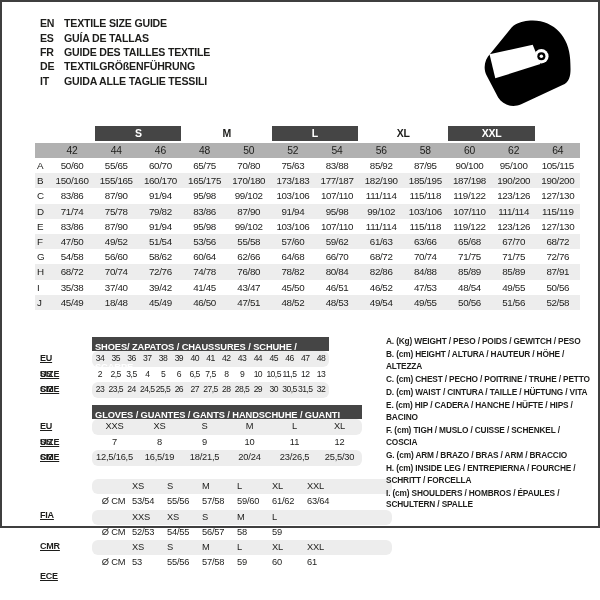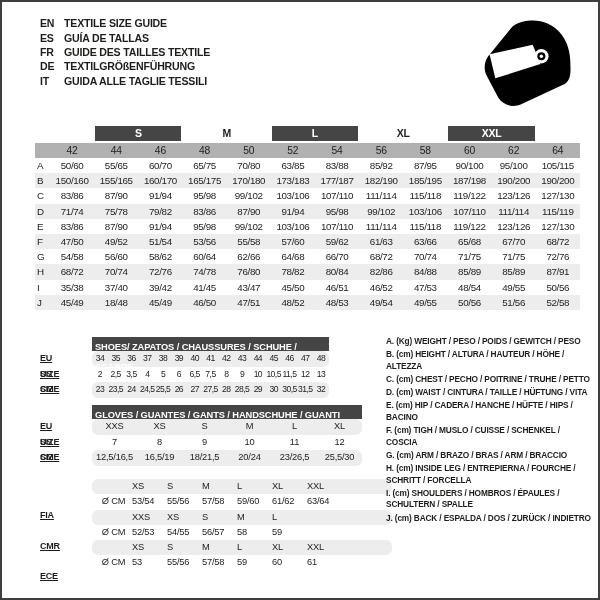--- a/index.html
+++ b/index.html
@@ -1,19 +1,19 @@
 <!DOCTYPE html>
 <html><head>
 <meta charset="utf-8">
 <style>
   html,body{margin:0;padding:0;background:#fff;}
   body{width:600px;height:600px;overflow:hidden;
        font-family:"Liberation Sans","DejaVu Sans",sans-serif;color:#1d1d1b;
        -webkit-font-smoothing:antialiased;letter-spacing:-0.2px;}
-  .page{position:absolute;top:0;left:0;width:600px;height:600px;
+  .page{position:absolute;top:0;left:0;width:600px;height:528px;
         border:2px solid #3f3f3f;box-sizing:border-box;background:#fff;}
 
   
   .langs{position:absolute;top:14px;left:38px;}
   .lang-line{display:flex;height:14.4px;align-items:center;
              font-weight:bold;font-size:10.6px;}
   .lang-code{width:24px;flex:none;}
 
   .helmet-wrap{position:absolute;left:476px;top:13px;width:96px;height:96px;}
 
@@ -136,21 +136,21 @@
         <div class="mt-cell">62</div>
         <div class="mt-cell">64</div>
       </div>
       <div class="mt-row">
         <div class="mt-letter">A</div>
         <div class="mt-cell">50/60</div>
         <div class="mt-cell">55/65</div>
         <div class="mt-cell">60/70</div>
         <div class="mt-cell">65/75</div>
         <div class="mt-cell">70/80</div>
-        <div class="mt-cell">63/85</div>
+        <div class="mt-cell">75/63</div>
         <div class="mt-cell">83/88</div>
         <div class="mt-cell">85/92</div>
         <div class="mt-cell">87/95</div>
         <div class="mt-cell">90/100</div>
         <div class="mt-cell">95/100</div>
         <div class="mt-cell">105/115</div>
       </div>
       <div class="mt-row shaded">
         <div class="mt-letter">B</div>
         <div class="mt-cell">150/160</div>
@@ -461,16 +461,15 @@
   <div class="legend">
       <div class="legend-item">A. (Kg) WEIGHT / PESO / POIDS / GEWITCH / PESO</div>
       <div class="legend-item">B. (cm) HEIGHT / ALTURA / HAUTEUR / HÖHE / ALTEZZA</div>
       <div class="legend-item">C. (cm) CHEST / PECHO / POITRINE / TRUHE / PETTO</div>
       <div class="legend-item">D. (cm) WAIST / CINTURA / TAILLE / HÜFTUNG / VITA</div>
       <div class="legend-item">E. (cm) HIP / CADERA / HANCHE / HÜFTE / HIPS / BACINO</div>
       <div class="legend-item">F. (cm) TIGH / MUSLO / CUISSE / SCHENKEL / COSCIA</div>
       <div class="legend-item">G. (cm) ARM / BRAZO / BRAS / ARM / BRACCIO</div>
       <div class="legend-item">H. (cm) INSIDE LEG / ENTREPIERNA / FOURCHE / SCHRITT / FORCELLA</div>
       <div class="legend-item">I. (cm) SHOULDERS / HOMBROS / ÉPAULES / SCHULTERN / SPALLE</div>
-      <div class="legend-item">J. (cm) BACK / ESPALDA / DOS / ZURÜCK / INDIETRO</div>
     </div>
 
 </div>
 
 </body></html>

